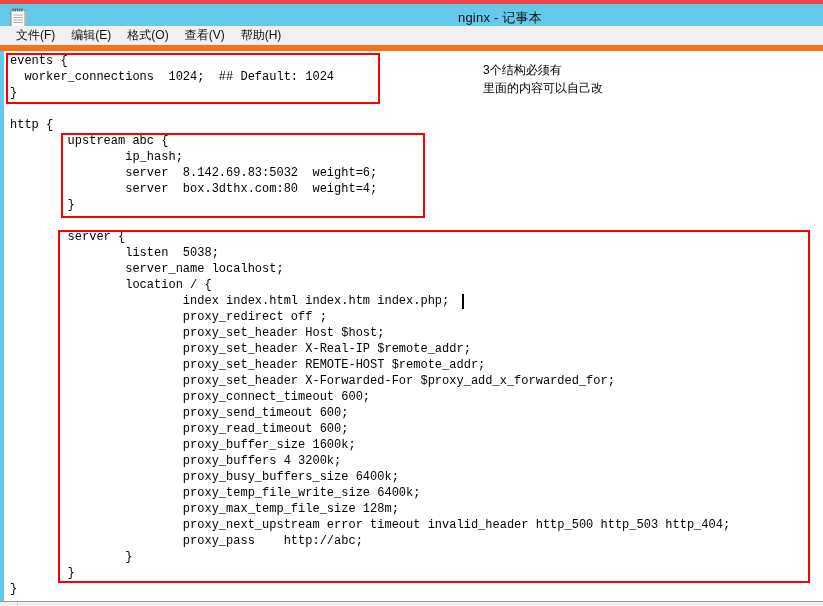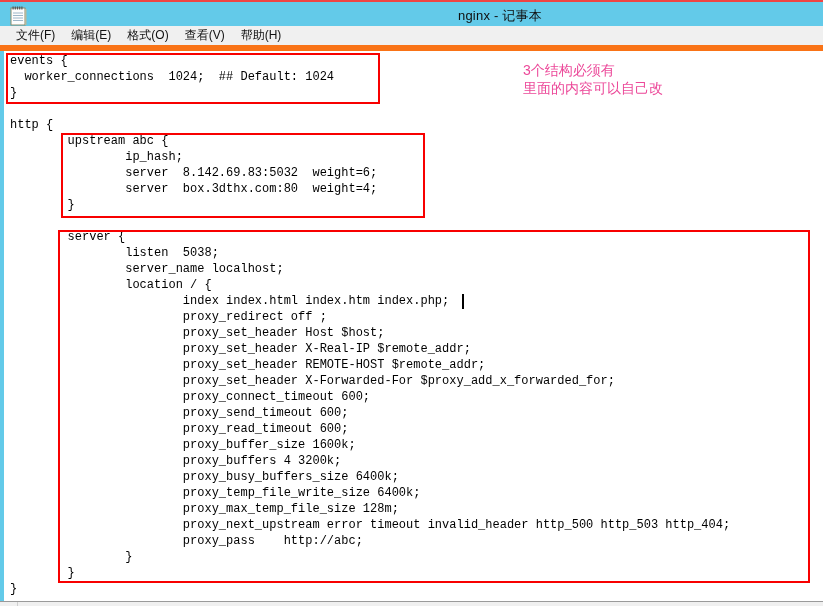--- a/index.html
+++ b/index.html
@@ -2,21 +2,21 @@
 <html><head>
 <meta charset="utf-8">
 <style>
   * { margin:0; padding:0; box-sizing:border-box; }
   html,body { width:823px; height:606px; overflow:hidden;
               font-family:"Liberation Sans", sans-serif; }
   .window { position:relative; width:823px; height:606px; background:#ffffff; }
 
   
   .titlebar { position:absolute; left:0; top:0; width:823px; height:26px;
-              background:#63cae9; border-top:2px solid #ef4444; }
+              background:#63cae9; border-top:4px solid #ef4444; }
   .app-icon { position:absolute; left:9px; top:4px; width:19px; height:20px; display:block; }
   .window-title { position:absolute; left:458px; top:5px; font-size:13px; color:#101010;
                   white-space:nowrap; letter-spacing:0.2px; }
 
   
   .menubar { position:absolute; left:0; top:26px; width:823px; height:25px;
              background:#f0f0f0; border-bottom:6px solid #f97316;
              display:flex; align-items:center; padding-left:8px; }
   .menu-item { font-size:12px; color:#111; padding:3px 8px; white-space:nowrap; cursor:default; }
 
@@ -29,21 +29,21 @@
                  color:#000; white-space:pre; tab-size:8; -moz-tab-size:8; }
   .caret { position:absolute; left:462px; top:243px; width:1.5px; height:15px; background:#000; }
 
   
   .rect { position:absolute; border:2px solid #f80000; background:transparent; }
   .rect1 { left:6px;  top:2px;   width:374px; height:51px; }
   .rect2 { left:61px; top:82px;  width:364px; height:85px; }
   .rect3 { left:58px; top:179px; width:752px; height:353px; }
 
   
-  .note { position:absolute; left:523px; color:#ec4899; font-size:14px; line-height:18px;
+  .note { position:absolute; left:483px; color:#000000; font-size:12px; line-height:18px;
           white-space:nowrap; }
   .note1 { top:10px; }
   .note2 { top:28px; }
 
   
   .hscrollbar { position:absolute; left:0; bottom:0; width:823px; height:5px;
                 background:#f0f0f0; border-top:1px solid #9a9a9a; }
   .hscrollbar .notch { position:absolute; left:17px; top:0; width:1px; height:100%; background:#cfcfcf; }
 </style>
 </head>

